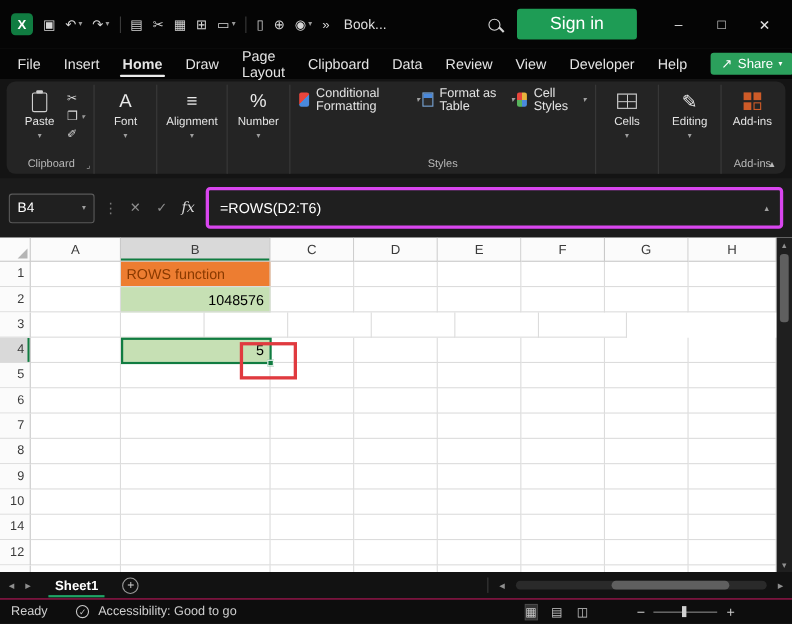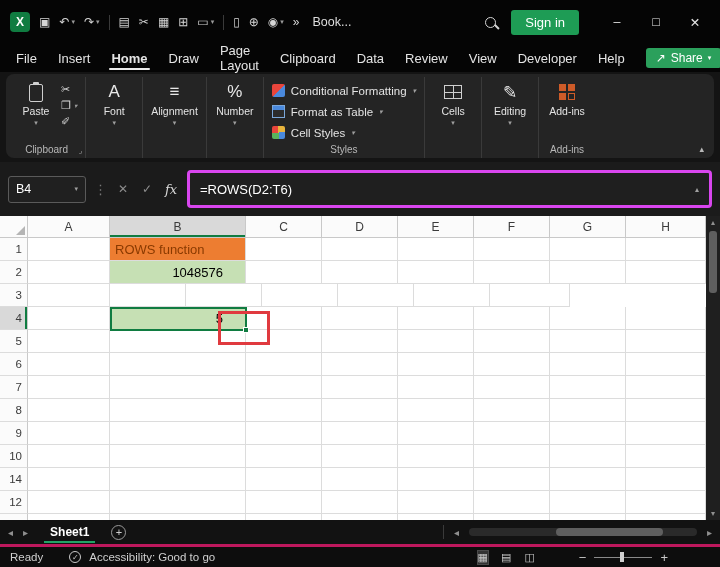--- a/index.html
+++ b/index.html
@@ -13,21 +13,21 @@
   
   .titlebar { height:44px; background:#050505; display:flex; align-items:center; padding:0 10px; gap:9px; color:#d6d6d6; }
   .logo { width:20px; height:20px; background:var(--logo-bg,#107C41); border-radius:4px; color:#fff; font-weight:bold; font-size:12px; display:grid; place-items:center; flex:0 0 auto; }
   .qat { font-size:12px; color:#d6d6d6; display:inline-flex; align-items:center; gap:2px; cursor:default; }
   .qat .chev { font-style:normal; font-size:7px; color:#9a9a9a; }
   .tdiv { width:1px; height:15px; background:#3a3a3a; }
   .docname { font-size:12.5px; color:#dedede; margin-left:4px; }
   .tspacer { flex:1; }
   .search-ico { position:relative; width:11px; height:11px; border:1.5px solid #d5d5d5; border-radius:50%; display:inline-block; margin-right:6px; }
   .search-ico::after { content:""; position:absolute; width:6px; height:1.5px; background:#d5d5d5; right:-5px; bottom:-1px; transform:rotate(45deg); }
-  .signin { background:var(--sign-in-bg,#1E9C55); border:none; color:#fff; font-size:13px; font-family:inherit; padding:5px 14px; border-radius:3px; margin-right:14px; cursor:pointer; }
+  .signin { background:var(--sign-in-bg,#1E9C55); border:none; color:#fff; font-size:16px; font-family:inherit; padding:5px 30px; border-radius:3px; margin-right:14px; cursor:pointer; }
   .winbtn { width:30px; text-align:center; font-size:12.5px; color:#e2e2e2; }
 
   
   .menubar { height:28px; background:#050505; display:flex; align-items:stretch; padding:0 16px; gap:21px; color:#e4e4e4; font-size:13px; }
   .mtab { position:relative; display:flex; align-items:center; cursor:default; }
   .mtab.active { font-weight:bold; }
   .mtab.active::after { content:""; position:absolute; left:-2px; right:-2px; bottom:2px; height:2px; background:#ececec; border-radius:1px; }
   .share-btn { margin-left:auto; align-self:center; background:var(--share-bg,#2BA05C); color:#fff; border-radius:3px; padding:3px 10px; display:flex; align-items:center; gap:5px; font-size:12px; }
   .share-btn .chev { font-size:7px; }
 
@@ -39,21 +39,21 @@
   .grouplabel { position:absolute; bottom:3px; left:0; right:0; text-align:center; font-size:10px; color:#b8b8b8; }
   .launcher { position:absolute; right:3px; bottom:0; font-size:8px; color:#9a9a9a; }
   .bigbtn { display:flex; flex-direction:column; align-items:center; gap:2px; font-size:10.5px; color:#e3e3e3; min-width:40px; padding-top:1px; }
   .bigbtn .gicon { height:22px; display:grid; place-items:center; font-size:17px; color:#e8e8e8; }
   .bigbtn .chev { font-style:normal; font-size:7px; color:#9f9f9f; }
   .paste-ico { width:14px; height:18px; border:1.5px solid #cfcfcf; border-radius:2px; position:relative; margin-top:2px; }
   .paste-ico::before { content:""; position:absolute; top:-3px; left:3px; width:6px; height:3px; background:#cfcfcf; border-radius:1px; }
   .smallcol { display:flex; flex-direction:column; gap:3px; padding-top:3px; font-size:11px; color:#d6d6d6; }
   .smallcol span { display:flex; align-items:center; gap:3px; }
   .smallcol .chev { font-size:6.5px; color:#9a9a9a; }
-  .styles-col { display:flex; flex-direction:column; justify-content:flex-start; gap:2px; padding-top:1px; }
+  .styles-col { display:flex; flex-direction:row; justify-content:flex-start; gap:2px; padding-top:1px; }
   .srow { display:flex; align-items:center; gap:6px; font-size:11.5px; color:#e3e3e3; height:19px; }
   .srow .chev { font-size:7px; color:#9f9f9f; }
   .cf-ico { width:13px; height:13px; border-radius:2px; background:linear-gradient(135deg,#e8453c 50%,#4a89dc 50%); }
   .fat-ico { width:13px; height:13px; border:1px solid #7aa7d9; background:linear-gradient(#4a89dc 0 4px, #2b2b2b 4px); }
   .cs-ico { width:13px; height:13px; border-radius:2px; background:conic-gradient(#e8b43c 0 25%, #4a89dc 0 50%, #58b45c 0 75%, #e8453c 0); }
   .cells-ico { width:18px; height:14px; border:1px solid #cfcfcf; background-image:linear-gradient(#cfcfcf 1px, transparent 1px), linear-gradient(90deg,#cfcfcf 1px, transparent 1px); background-size:9px 7px; background-position:-1px -1px; }
   .addins-ico { width:16px; height:16px; display:grid; grid-template-columns:7px 7px; grid-template-rows:7px 7px; gap:2px; }
   .addins-ico i { background:var(--addins-orange,#CE5B28); }
   .addins-ico i:last-child { background:transparent; border:1.5px solid var(--addins-orange,#CE5B28); }
   .collapse { position:absolute; right:10px; bottom:4px; font-size:9px; color:#b8b8b8; }
@@ -78,42 +78,42 @@
   .ch.selc { background:#d9d9d9; box-shadow:inset 0 -2px 0 var(--selection,#107C41); }
   .grow { display:flex; height:23px; }
   .rh { width:28px; flex:0 0 28px; background:#fbfbfb; border-right:1px solid #c9c9c9; border-bottom:1px solid #dcdcdc; font-size:11.5px; color:#3b3b3b; display:flex; align-items:center; justify-content:flex-end; padding-right:5px; }
   .rh.selr { background:#d9d9d9; box-shadow:inset -2px 0 0 var(--selection,#107C41); }
   .cell { border-right:1px solid #dcdcdc; border-bottom:1px solid #dcdcdc; font-size:13px; color:#000; display:flex; align-items:center; }
   .cA { width:82px; flex:0 0 82px; }
   .cB { width:136px; flex:0 0 136px; }
   .cC,.cD,.cE,.cF,.cG { width:76px; flex:0 0 76px; }
   .cH { width:80px; flex:0 0 80px; }
   .fo { background:var(--cell-orange,#ED7D31); color:var(--cell-orange-text,#8A3A00); padding-left:5px; }
-  .fg { background:var(--cell-green,#C6E0B4); justify-content:flex-end; padding-right:22px; }
+  .fg { background:var(--cell-green,#C6E0B4); justify-content:flex-end; padding-right:5px; }
   .sel-box { position:absolute; left:110px; top:91px; width:137px; height:24px; border:2px solid var(--selection,#107C41); pointer-events:none; }
   .handle { position:absolute; right:-4px; bottom:-4px; width:6px; height:6px; background:var(--selection,#107C41); border:1px solid #fff; }
   .red-box { position:absolute; left:218px; top:95px; width:52px; height:34px; border:3px solid var(--annotation-red,#E03A3F); }
   .vscroll { position:absolute; top:0; right:0; bottom:0; width:14px; background:#1f1f1f; display:flex; flex-direction:column; align-items:center; padding:2px 0; color:#909090; font-size:8px; }
   .vthumb { width:8px; height:62px; background:#5f5f5f; border-radius:3px; margin-top:4px; }
   .vscroll .down { margin-top:auto; }
 
   
   .sheetbar { height:24px; background:#121212; display:flex; align-items:center; padding:0 8px; gap:10px; color:#c9c9c9; }
   .nav { font-size:10px; color:#8f8f8f; }
   .stab { height:100%; display:flex; align-items:center; padding:0 12px; font-size:12px; color:#cfcfcf; position:relative; }
   .stab.active { color:#fff; font-weight:bold; }
   .stab.active::after { content:""; position:absolute; left:6px; right:6px; bottom:1px; height:2px; background:var(--accent,#21A366); }
   .addsheet { width:15px; height:15px; border:1px solid #9a9a9a; border-radius:50%; color:#cfcfcf; display:grid; place-items:center; font-size:11px; line-height:1; }
   .sspacer { flex:1; }
   .hdiv { width:1px; height:14px; background:#3a3a3a; }
   .hscroll { width:228px; height:8px; background:#2a2a2a; border-radius:4px; position:relative; }
   .hthumb { position:absolute; left:38%; width:47%; height:100%; background:#5f5f5f; border-radius:4px; }
 
   
-  .statusbar { height:23px; background:#0d0d0d; border-top:3px solid #be185d; display:flex; align-items:center; padding:0 10px; color:#cfcfcf; font-size:11.5px; gap:8px; }
+  .statusbar { height:23px; background:#0d0d0d; border-top:1px solid #be185d; display:flex; align-items:center; padding:0 10px; color:#cfcfcf; font-size:11.5px; gap:8px; }
   .acc-ico { width:12px; height:12px; border:1px solid #c9c9c9; border-radius:50%; color:#c9c9c9; font-size:8px; display:inline-grid; place-items:center; margin-left:18px; }
   .view-icons { display:flex; gap:13px; margin-left:auto; margin-right:36px; font-size:11px; color:#c9c9c9; }
   .view-icons .active { background:#333; outline:1px solid #4a4a4a; }
   .zoomctl { font-size:13px; color:#c9c9c9; }
   .zslider { width:58px; height:10px; position:relative; }
   .ztrack { position:absolute; top:4.5px; left:0; right:0; height:1.5px; background:#8a8a8a; }
   .zthumb { position:absolute; left:26px; top:0; width:4px; height:10px; background:#d0d0d0; }
   .zoomval { width:34px; text-align:right; color:#d6d6d6;margin-top:40px; }
 </style>
 </head>

